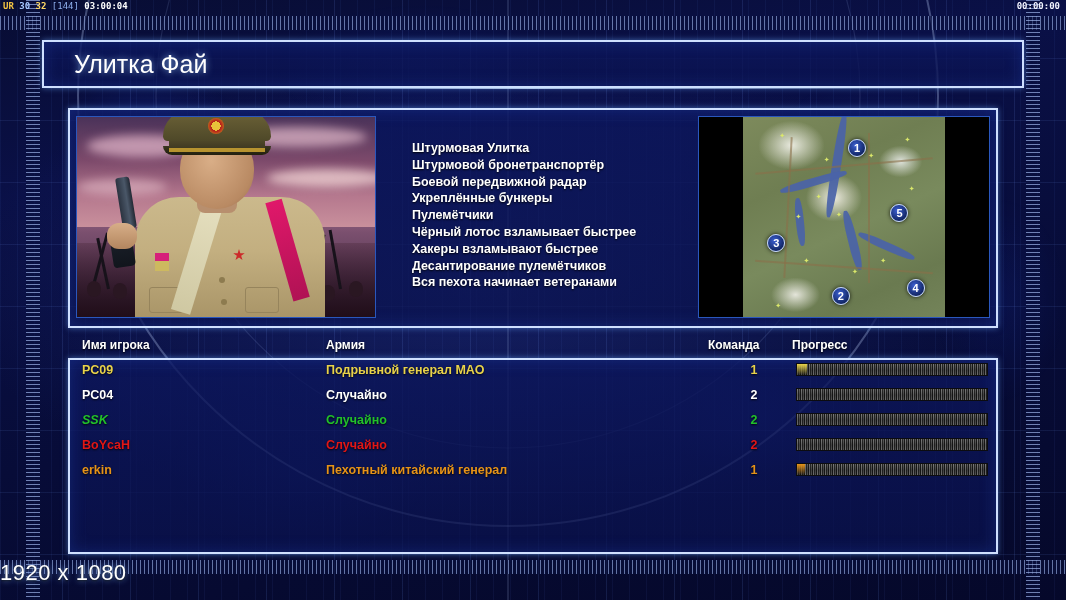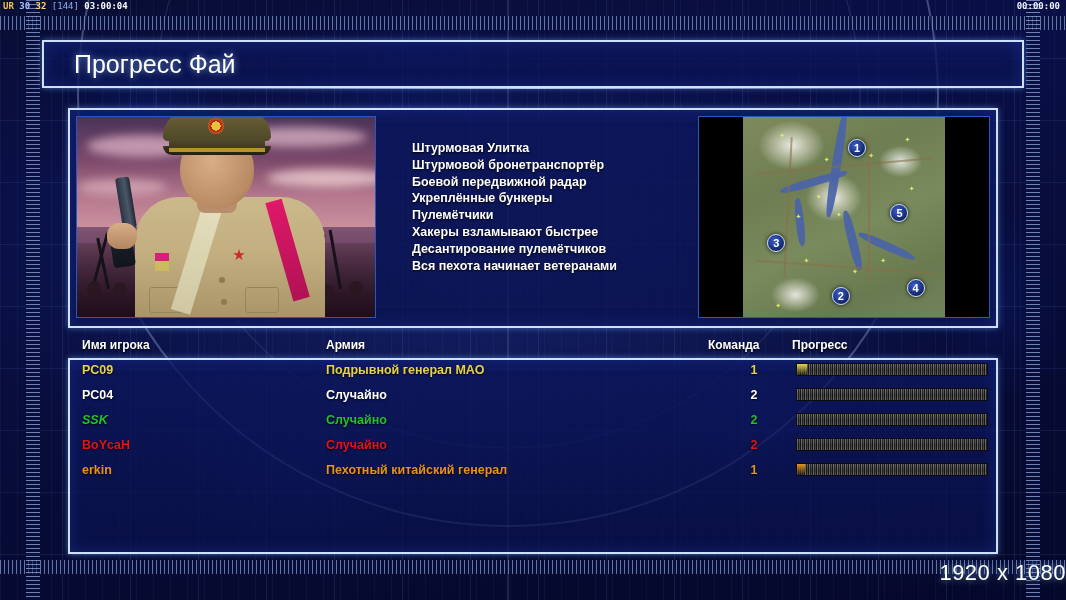--- a/index.html
+++ b/index.html
@@ -204,21 +204,21 @@
         rgba(30,30,30,.85) 1px 2px,
         rgba(105,105,105,.5) 2px 3px,
         rgba(18,18,18,.9) 3px 4px),
       linear-gradient(180deg,#5b5b5b,#1a1a1a 55%,#3a3a3a);
     border:1px solid #0c0c10;
   }
   .bar-fill { position:absolute; left:0; top:0; bottom:0; }
 
   
   #resolution {
-    position:absolute; left:0; right:0; bottom:14px; text-align:right;
+    position:absolute; left:0; right:0; bottom:14px; text-align:left;
     color:#ffffff; font-size:22px; letter-spacing:.5px;
     text-shadow:0 0 6px rgba(130,180,255,.8), 0 1px 2px #000;
   }
 </style>
 </head>
 <body>
 
 <div id="bg">
   <div id="bg-land"></div>
   <svg id="bg-globe" viewBox="0 0 1066 600" preserveAspectRatio="none">
@@ -238,21 +238,21 @@
 <div id="sysbar-left">
   <span class="sys-a">UR</span>
   <span class="sys-b">30</span>
   <span class="sys-c">32</span>
   <span class="sys-d">[144]</span>
   <span class="sys-e">03:00:04</span>
 </div>
 <div id="sysbar-right">00:00:00</div>
 
 <div class="panel" id="header-panel">
-  <div id="page-title">Прогресс Фай</div>
+  <div id="page-title">Улитка Фай</div>
 </div>
 
 <div class="panel" id="info-panel">
 
   <div id="portrait">
     <div class="sky-band" style="top:0;height:110px;background:linear-gradient(180deg,#4a3259 0%,#7d4a6b 40%,#b5788e 72%,#c9909c 100%);"></div>
     <div class="cloud" style="left:10px;top:18px;width:110px;height:22px;background:rgba(222,178,198,.75);"></div>
     <div class="cloud" style="left:150px;top:10px;width:140px;height:20px;background:rgba(230,190,205,.7);"></div>
     <div class="cloud" style="left:190px;top:52px;width:120px;height:18px;background:rgba(243,214,214,.75);"></div>
     <div class="cloud" style="left:0px;top:62px;width:90px;height:16px;background:rgba(228,188,200,.6);"></div>
@@ -290,20 +290,21 @@
     <div id="gun-grip"></div>
     <div id="gun-hand"></div>
   </div>
 
   <div id="abilities">
     <div>Штурмовая Улитка</div>
     <div>Штурмовой бронетранспортёр</div>
     <div>Боевой передвижной радар</div>
     <div>Укреплённые бункеры</div>
     <div>Пулемётчики</div>
+    <div>Чёрный лотос взламывает быстрее</div>
     <div>Хакеры взламывают быстрее</div>
     <div>Десантирование пулемётчиков</div>
     <div>Вся пехота начинает ветеранами</div>
   </div>
 
   <div id="minimap-frame">
     <div id="minimap">
       <div class="river" style="left:44%;top:-2%;width:9px;height:52%;transform:rotate(9deg);"></div>
       <div class="river" style="left:18%;top:30%;width:34%;height:8px;transform:rotate(-16deg);"></div>
       <div class="river" style="left:52%;top:46%;width:9px;height:30%;transform:rotate(-14deg);"></div>

